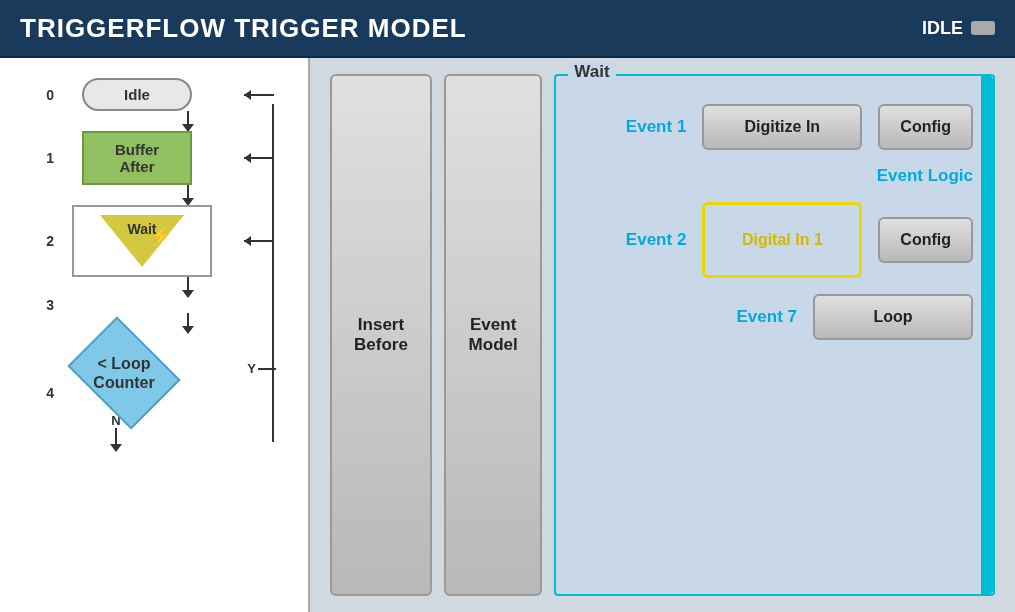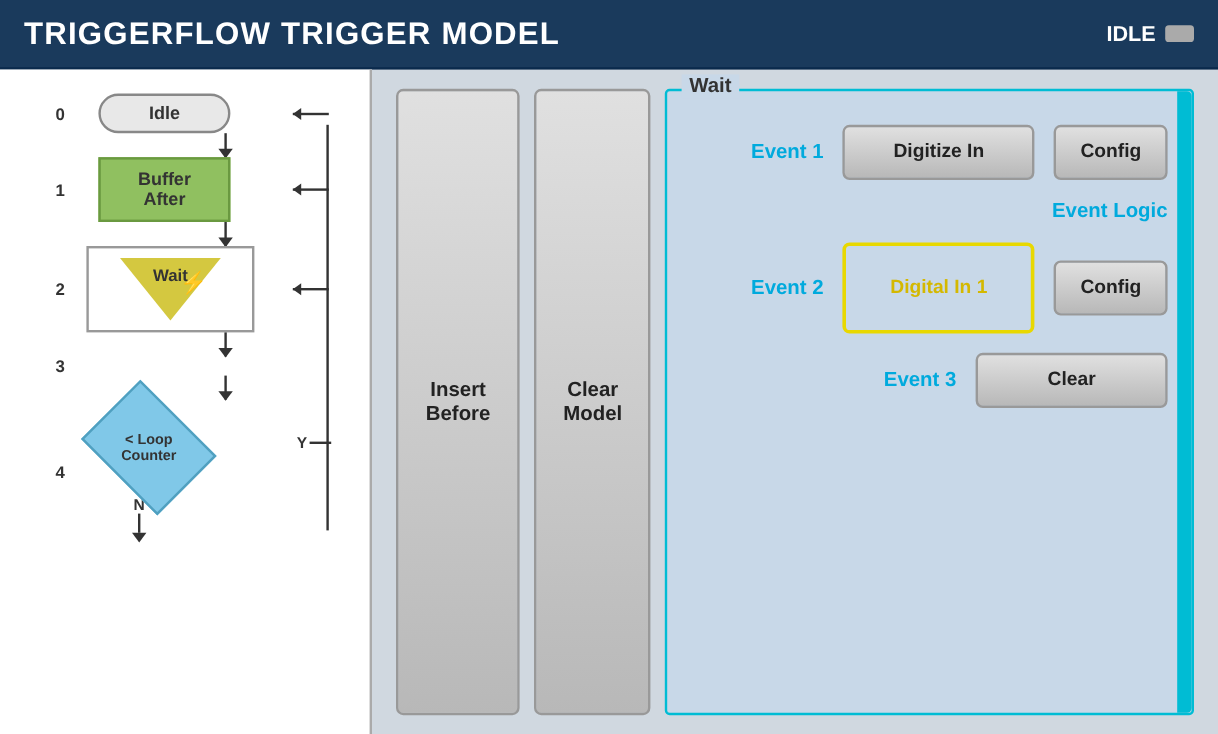--- a/index.html
+++ b/index.html
@@ -142,21 +142,21 @@
       background: #80c8e8;
       border: 2px solid #50a0c0;
       transform: rotate(45deg);
     }
 
     .diamond-label {
       position: absolute;
       top: 50%;
       left: 50%;
       transform: translate(-50%, -50%);
-      font-size: 12px;
+      font-size: 16px;
       font-weight: bold;
       color: #333;
       text-align: center;
       line-height: 1.2;
       z-index: 1;
     }
 
     
     .arrow-down {
       width: 2px;
@@ -415,21 +415,21 @@
       </div>
     </div>
 
     <div class="right-panel">
 
       <div class="action-buttons">
         <button class="action-btn">Insert Before</button>
       </div>
 
       <div class="action-buttons">
-        <button class="action-btn">Clear Model</button>
+        <button class="action-btn">Event Model</button>
       </div>
 
       <div class="wait-section" style="position:relative;">
         <span class="wait-section-title">Wait</span>
 
         <div class="scroll-bar"></div>
 
         <div class="wait-row" style="margin-top:12px;">
           <span class="wait-label">Event 1</span>
           <button class="wait-btn">Digitize In</button>
@@ -440,20 +440,20 @@
           <span class="wait-label">Event Logic</span>
         </div>
 
         <div class="wait-row">
           <span class="wait-label">Event 2</span>
           <button class="wait-btn-yellow">Digital In 1</button>
           <button class="config-btn">Config</button>
         </div>
 
         <div class="wait-row" style="margin-bottom:0;">
-          <span class="wait-label">Event 3</span>
-          <button class="wait-btn">Clear</button>
+          <span class="wait-label">Event 7</span>
+          <button class="wait-btn">Loop</button>
         </div>
 
       </div>
     </div>
   </div>
 </div>
 
 </body></html>

